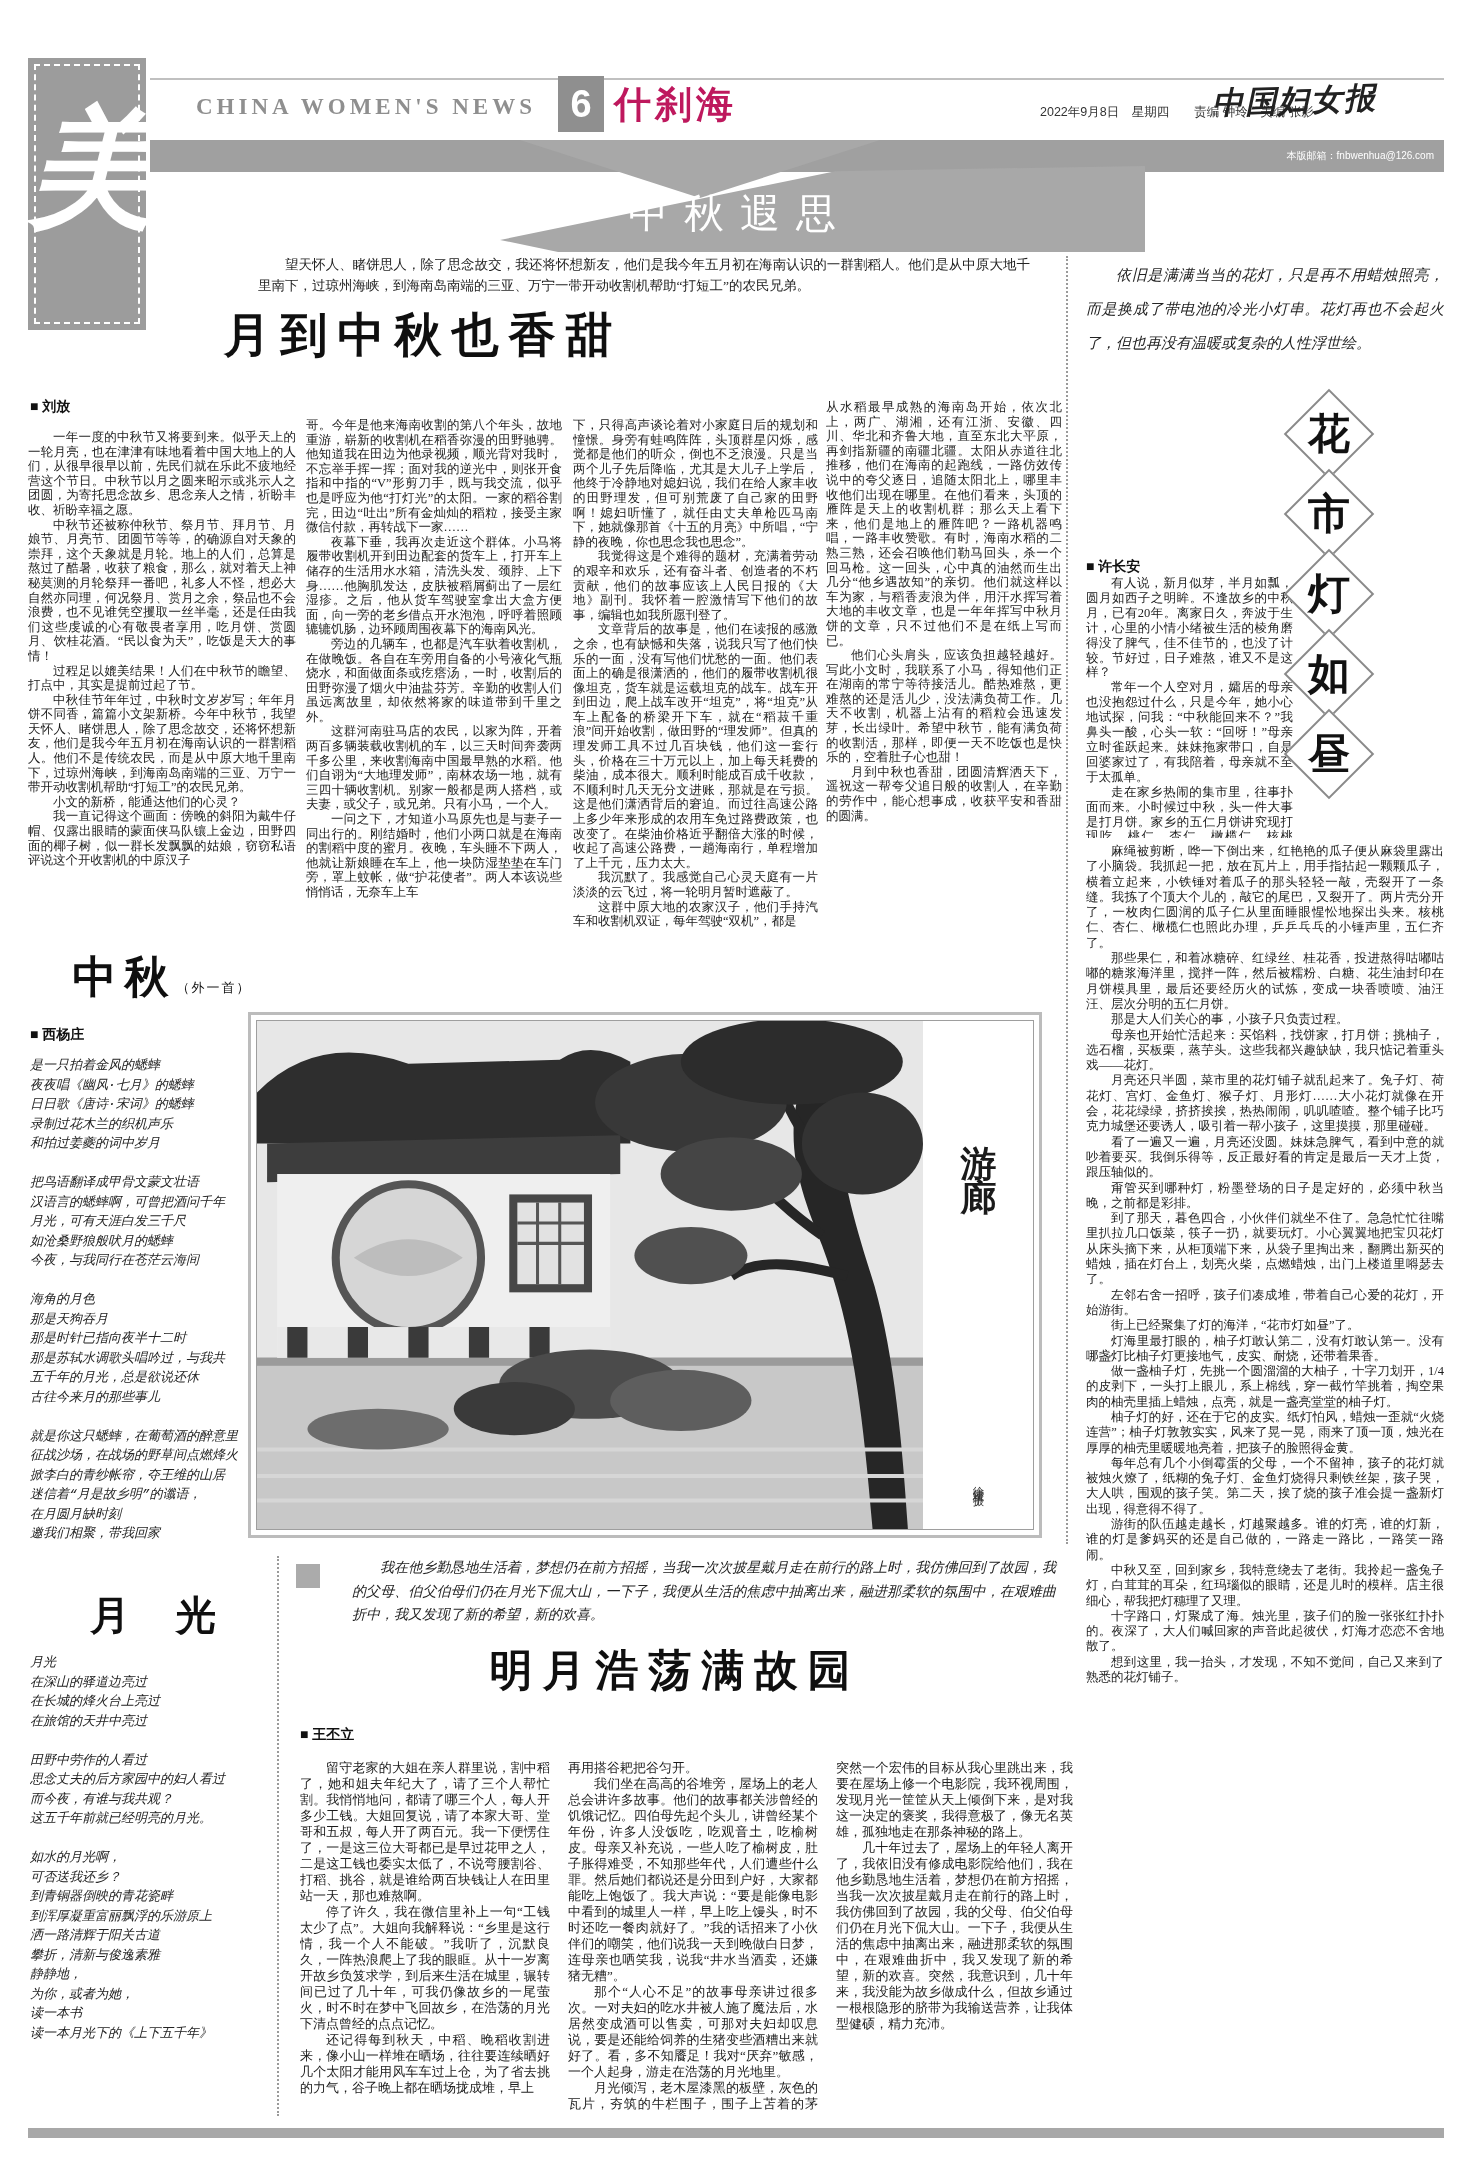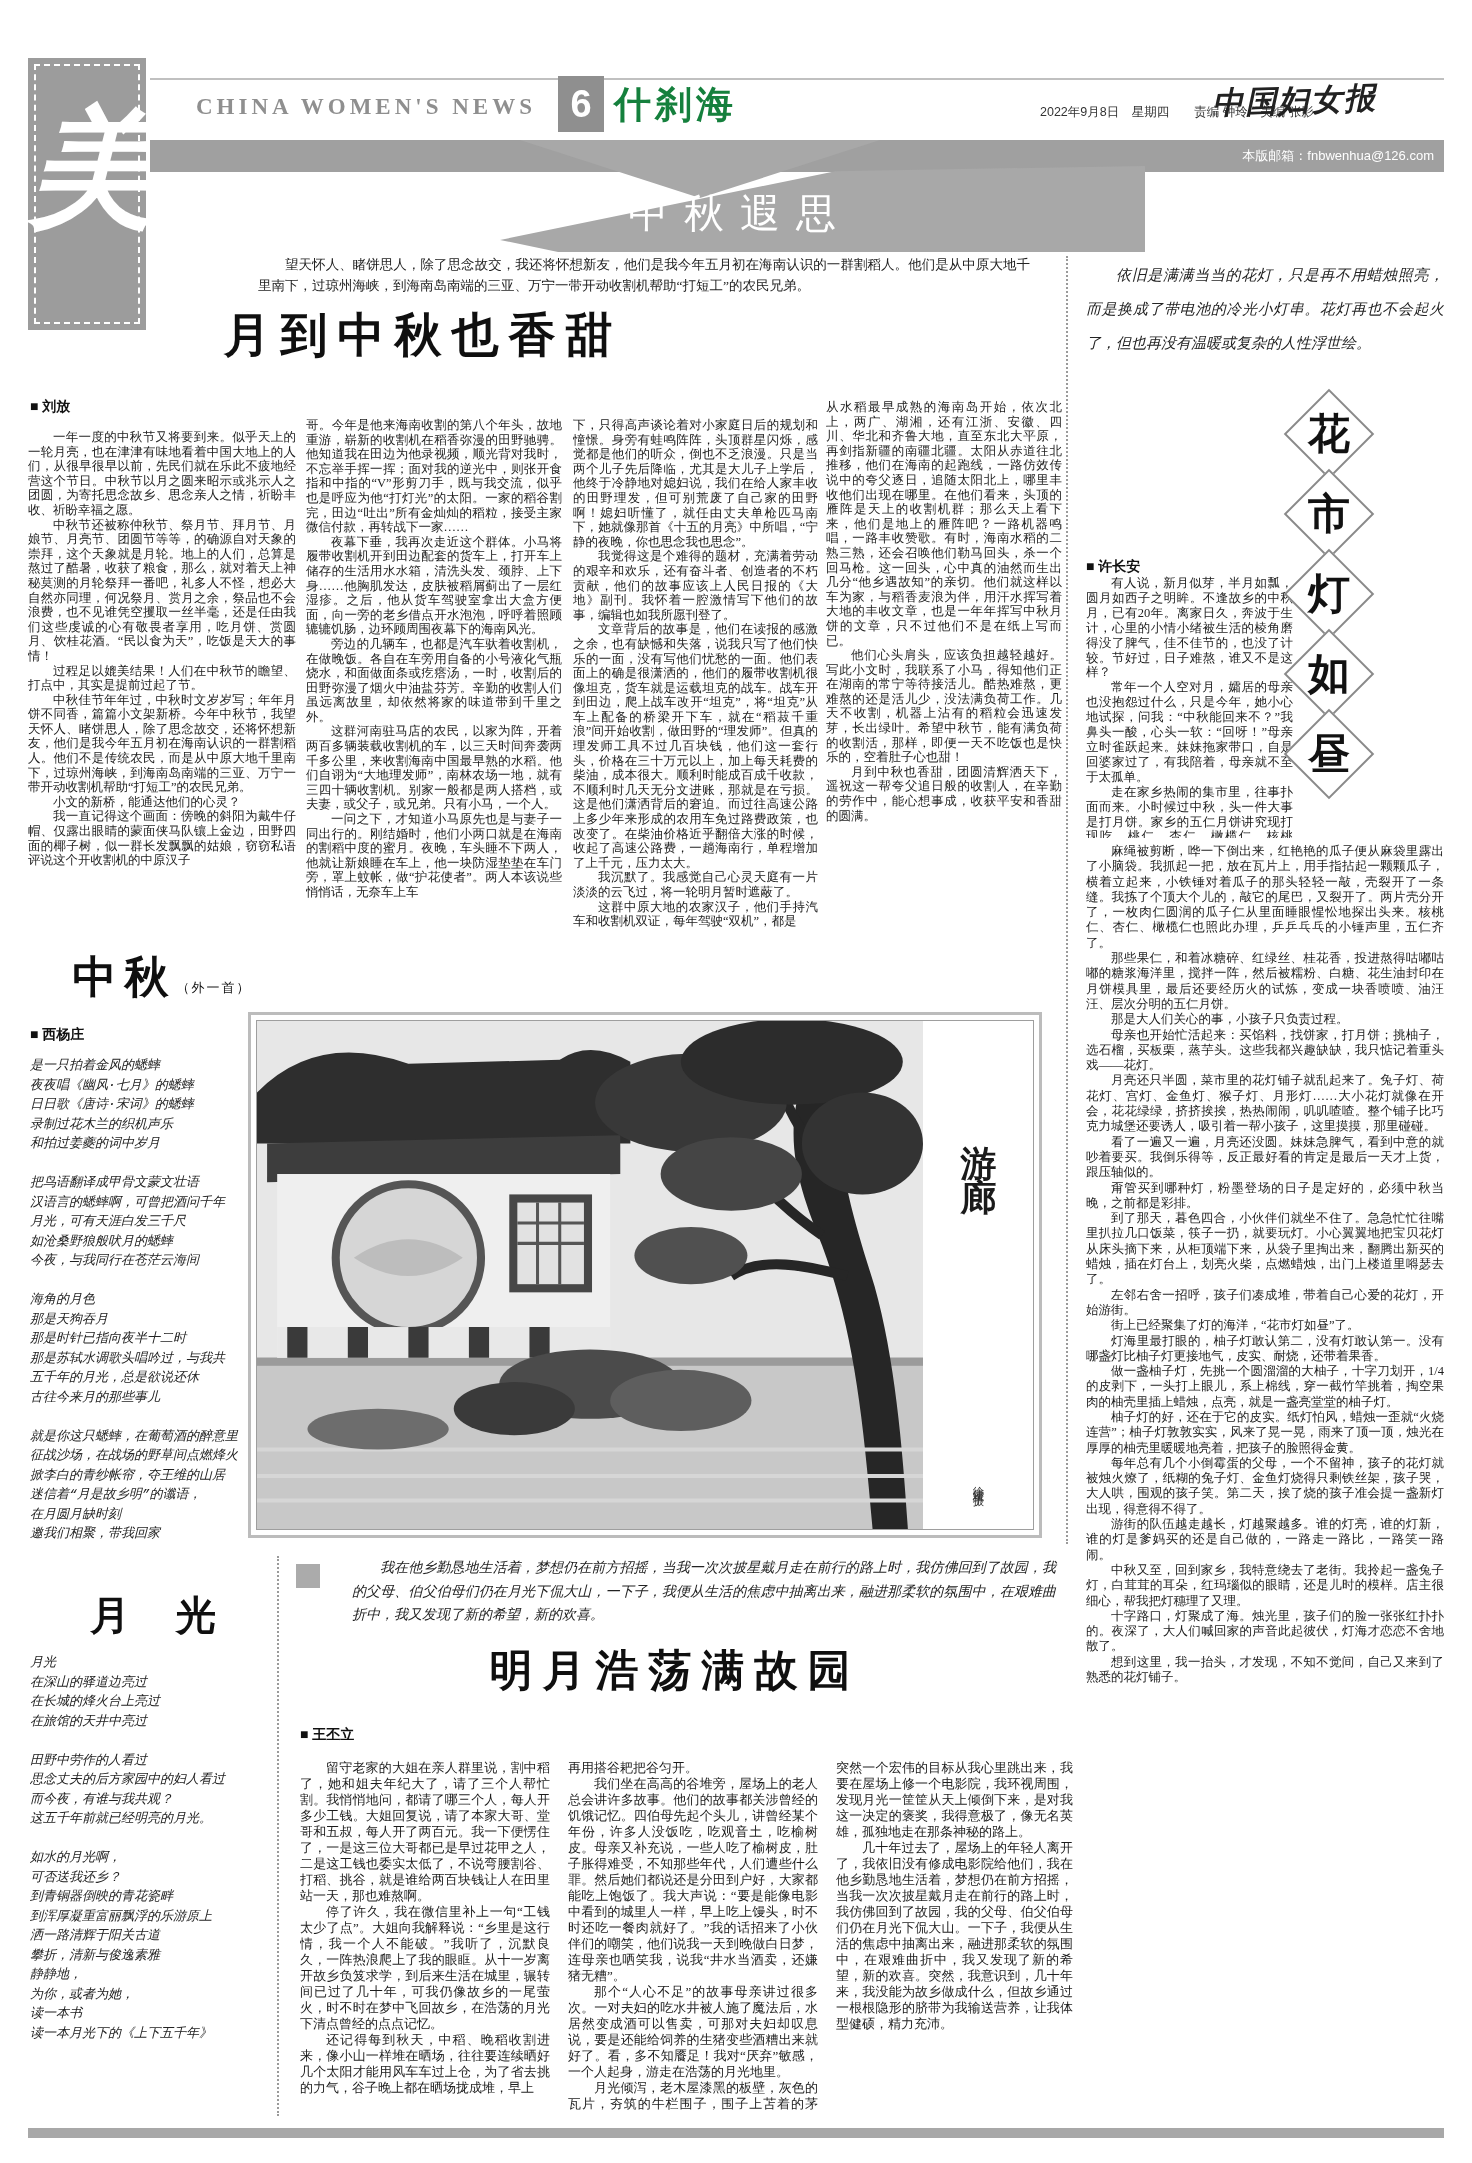--- a/index.html
+++ b/index.html
@@ -9,25 +9,25 @@
 
   
   .mei-box{left:28px;top:58px;width:118px;height:272px;background:#9c9c9c;}
   .mei-inner{position:absolute;left:6px;top:6px;right:6px;bottom:6px;border:2px dashed #ffffff;}
   .mei-char{position:absolute;left:0;top:10px;width:100%;text-align:center;font-size:128px;line-height:1.6;
             color:#ffffff;font-weight:bold;font-style:italic;}
   .head-strip{left:150px;top:78px;width:1294px;height:62px;background:#ffffff;border-top:2px solid #c0c0c0;}
   .en-name{left:196px;top:94px;font-size:23px;letter-spacing:4px;color:#8f8f8f;font-weight:bold;}
   .six-box{left:558px;top:76px;width:46px;height:56px;background:#8f8f8f;color:#fff;font-size:38px;
            font-weight:bold;text-align:center;line-height:56px;font-family:"Liberation Sans",sans-serif;}
-  .sec-name{left:614px;top:80px;font-size:37px;font-weight:bold;letter-spacing:4px;color:#15803d;}
+  .sec-name{left:614px;top:80px;font-size:37px;font-weight:bold;letter-spacing:4px;color:#be185d;}
   .date-line{left:1040px;top:104px;font-size:12.5px;color:#333;font-family:"Liberation Sans",sans-serif;}
   .paper-logo{left:1212px;top:80px;font-size:31px;font-weight:bold;font-style:italic;color:#222;transform:rotate(-2deg);letter-spacing:2px;}
   .gray-band{left:150px;top:140px;width:1294px;height:32px;background:#a0a0a0;}
-  .email{position:absolute;right:10px;top:0;line-height:32px;color:#ffffff;font-size:13px;
+  .email{position:absolute;right:10px;top:0;line-height:32px;color:#ffffff;font-size:10px;
          font-family:"Liberation Sans",sans-serif;}
 
   
   .banner-arrow{left:520px;top:140px;width:360px;height:58px;background:#a8a8a8;
                 clip-path:polygon(0 0,100% 0,50% 100%);}
   .banner-ribbon{left:500px;top:166px;width:645px;height:86px;background:#a8a8a8;
                  clip-path:polygon(0 86%,52% 6%,100% 0,100% 100%,9% 100%);}
   .banner-title{left:628px;top:186px;font-size:40px;letter-spacing:16px;color:#ffffff;
                 font-family:"Liberation Sans",sans-serif;}
 

